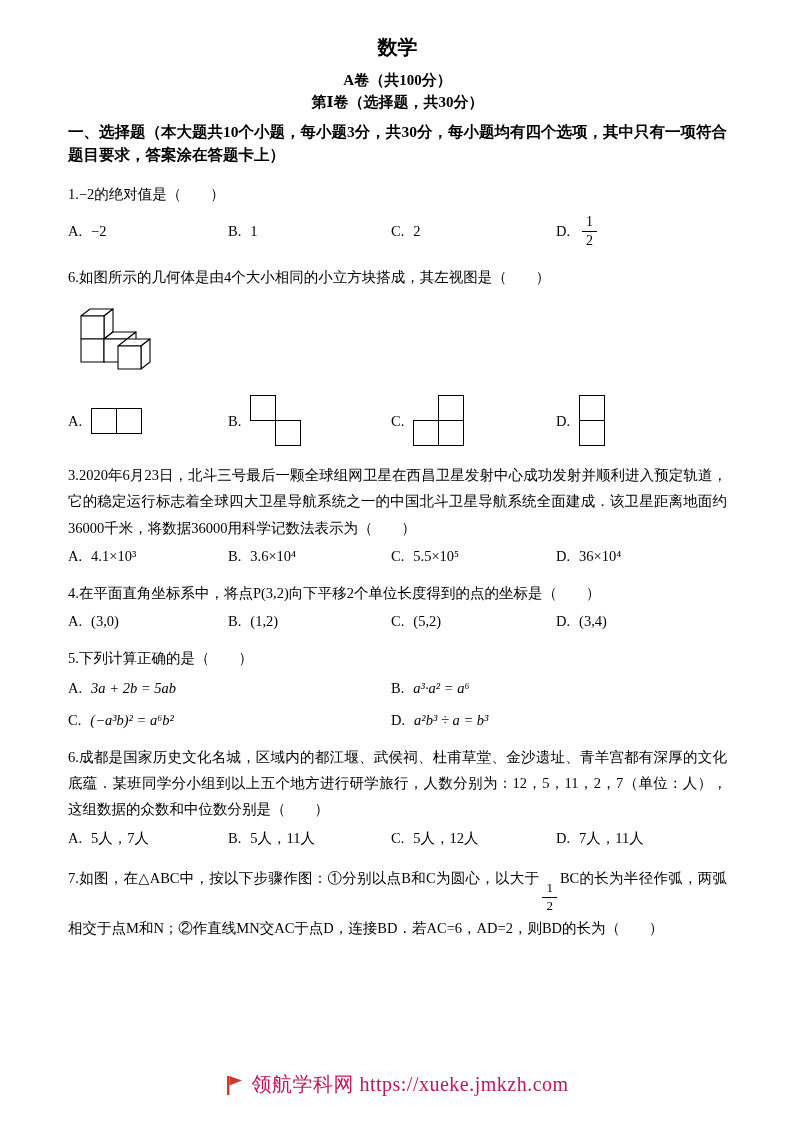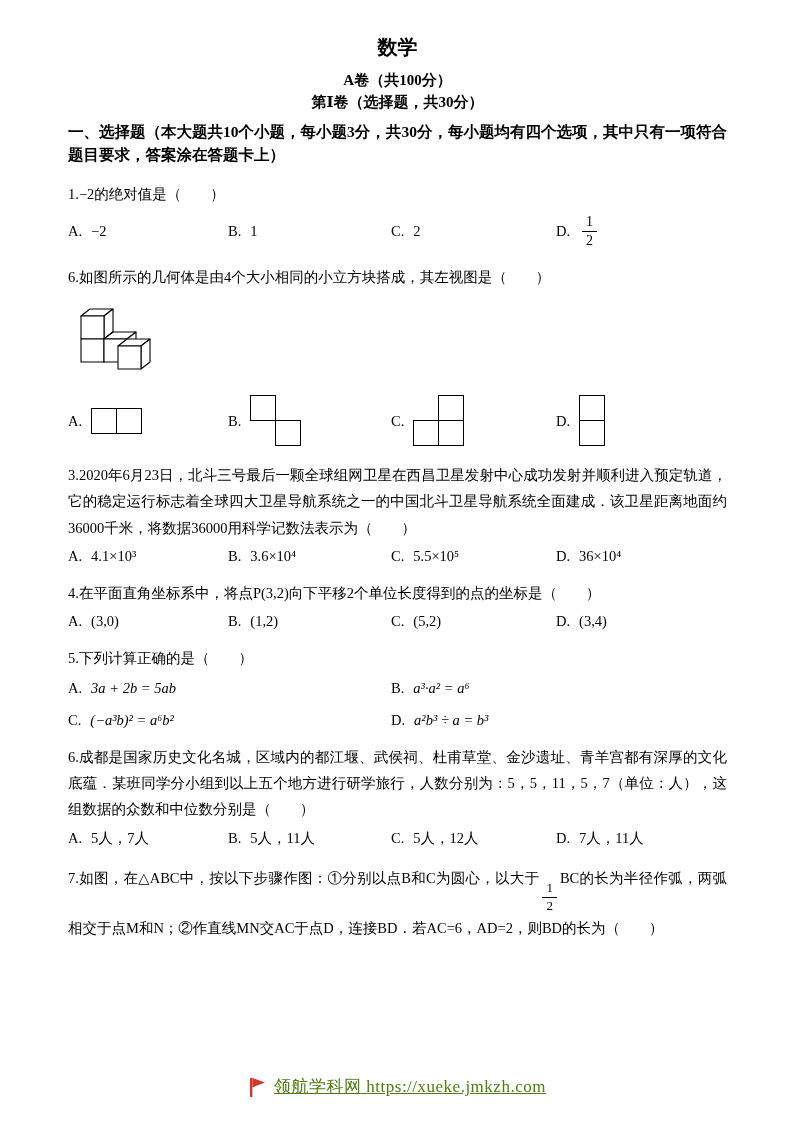--- a/index.html
+++ b/index.html
@@ -38,21 +38,21 @@
   .shape { position:relative; display:inline-block; }
   .cell { position:absolute; display:block; width:26px; height:26px;
           border:1px solid #000; background:#fff; }
   .shape-a { width:52px; height:27px; }
   .shape-b { width:52px; height:52px; }
   .shape-c { width:52px; height:52px; }
   .shape-d { width:27px; height:52px; }
   
   .footer { position:absolute; left:0; right:0; bottom:24px;
             display:flex; justify-content:center; align-items:center; gap:7px; }
-  .footer-text { font-size:17px; color:#4d7c0f; letter-spacing:0.5px;text-decoration:underline; }
+  .footer-text { font-size:20px; color:#be185d; letter-spacing:0.5px; }
 </style>
 </head>
 <body>
 
 <div class="page">
 
   <div class="title">数学</div>
   <div class="subtitle">A卷（共100分）</div>
   <div class="subtitle">第Ⅰ卷（选择题，共30分）</div>
   <div class="section-header">一、选择题（本大题共10个小题，每小题3分，共30分，每小题均有四个选项，其中只有一项符合题目要求，答案涂在答题卡上）</div>
@@ -198,21 +198,21 @@
         <span class="oval math">(−a³b)² = a⁶b²</span>
       </div>
       <div class="opt">
         <span class="olabel">D.</span>
         <span class="oval math">a²b³ ÷ a = b³</span>
       </div>
     </div>
   </div>
 
   <div class="q">
-    <div class="qtext">6.成都是国家历史文化名城，区域内的都江堰、武侯祠、杜甫草堂、金沙遗址、青羊宫都有深厚的文化底蕴．某班同学分小组到以上五个地方进行研学旅行，人数分别为：5，5，11，5，7（单位：人），这组数据的众数和中位数分别是（　　）</div>
+    <div class="qtext">6.成都是国家历史文化名城，区域内的都江堰、武侯祠、杜甫草堂、金沙遗址、青羊宫都有深厚的文化底蕴．某班同学分小组到以上五个地方进行研学旅行，人数分别为：12，5，11，2，7（单位：人），这组数据的众数和中位数分别是（　　）</div>
     <div class="opt-row4">
       <div class="opt">
         <span class="olabel">A.</span>
         <span class="oval">5人，7人</span>
       </div>
       <div class="opt">
         <span class="olabel">B.</span>
         <span class="oval">5人，11人</span>
       </div>
       <div class="opt">

